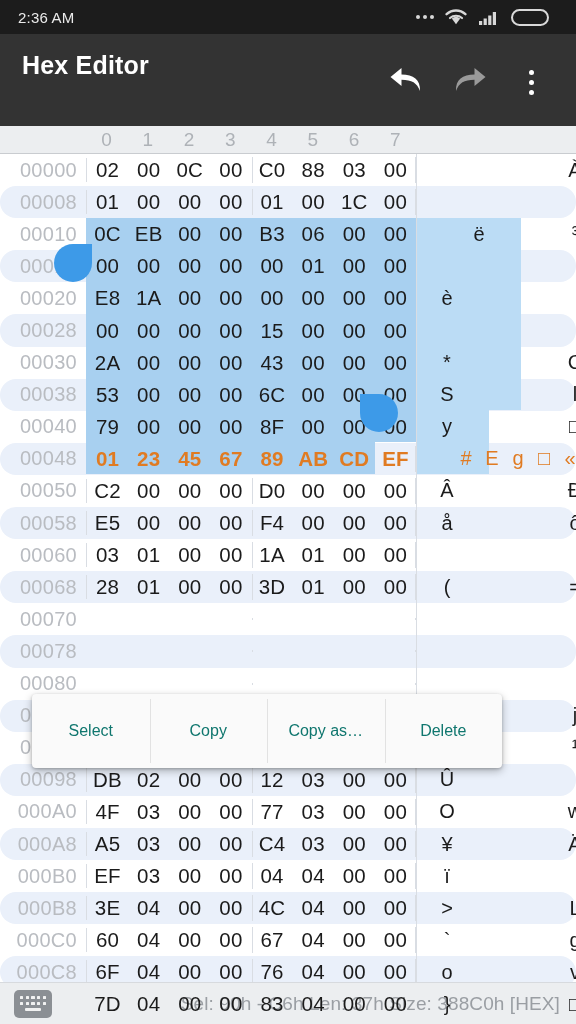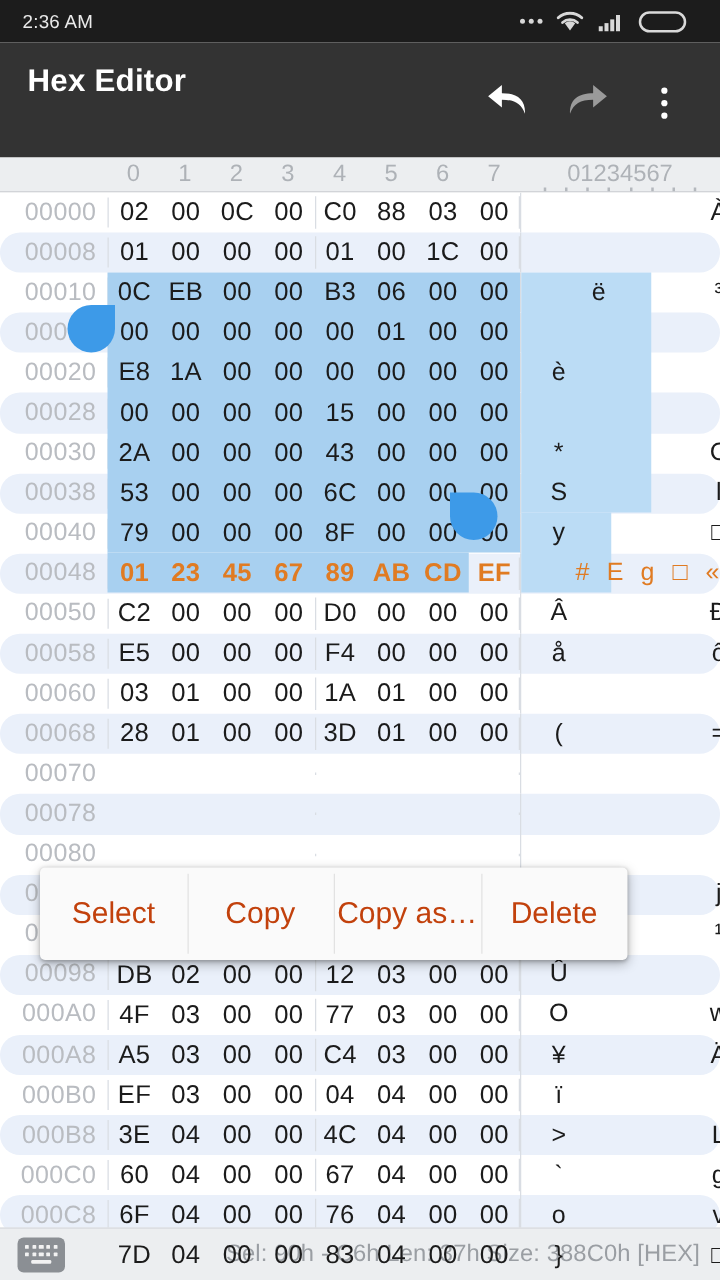--- a/index.html
+++ b/index.html
@@ -92,21 +92,21 @@
 
   
   #ctxmenu {
     position:absolute; left:32px; top:540px; width:470px; height:74px;
     background:#fafafa; border-radius:4px; z-index:20;
     box-shadow:0 3px 9px rgba(0,0,0,.28), 0 1px 3px rgba(0,0,0,.2);
     display:flex; align-items:stretch;
   }
   #ctxmenu .mi {
     flex:1; display:flex; align-items:center; justify-content:center;
-    font-size:24px; color:#c2410c; position:relative;
+    font-size:16px; color:#0f766e; position:relative;
   }
   #ctxmenu .mi + .mi:before {
     content:""; position:absolute; left:0; top:5px; bottom:5px; width:1px; background:#e2e2e2;
   }
 
   
   #statusbar {
     position:absolute; left:0; bottom:0; width:576px; height:42px;
     background:#eceef0; border-top:1px solid #d7dade;
     display:flex; align-items:center; padding:0 16px 0 14px;
@@ -178,33 +178,20 @@
   <div class="hex-col">
     <div class="hdr-cell">0</div>
     <div class="hdr-cell">1</div>
     <div class="hdr-cell">2</div>
     <div class="hdr-cell">3</div>
     <div class="hdr-cell">4</div>
     <div class="hdr-cell">5</div>
     <div class="hdr-cell">6</div>
     <div class="hdr-cell">7</div>
   </div>
-  <div class="asc-col">
-    <span class="asc-hdr-text">01234567</span>
-    <span class="asc-ticks">
-      <i></i>
-        <i></i>
-        <i></i>
-        <i></i>
-        <i></i>
-        <i></i>
-        <i></i>
-        <i></i>
-    </span>
-  </div>
 </div>
 
 <div id="hexbody">
   <div id="rows">
       <div class="row">
         <div class="off">00000</div>
         <div class="hexgrp">
           <span class="sep"></span>
           <span class="rsep"></span>
           <div class="b">02</div>

